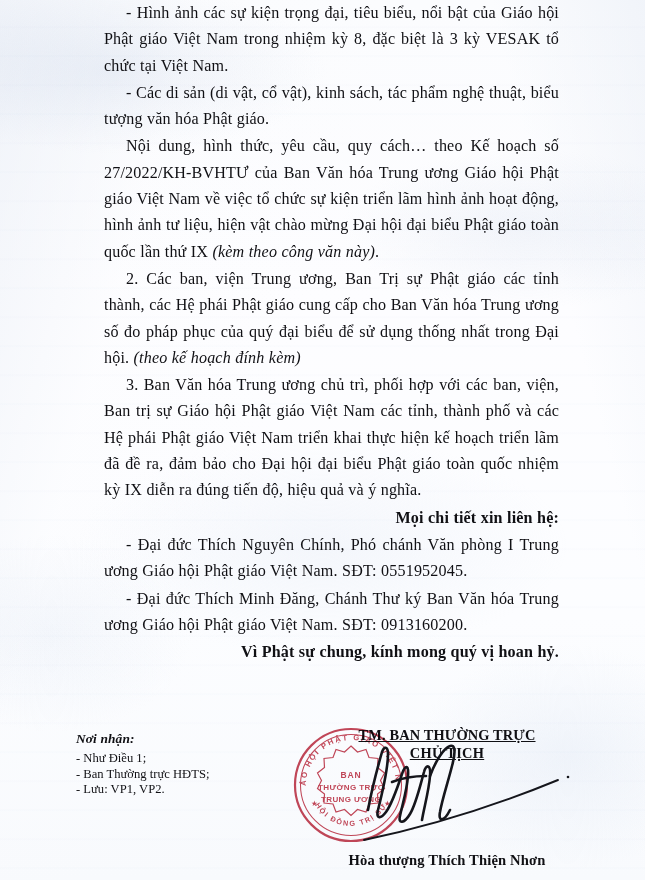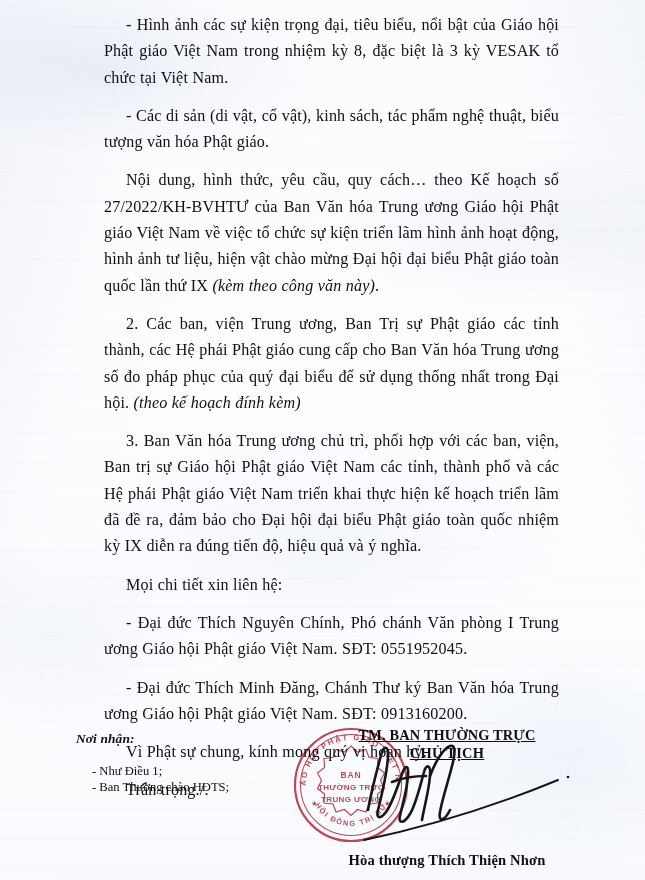--- a/index.html
+++ b/index.html
@@ -69,23 +69,24 @@
     margin: 0 0 1px 0;
     font-size: 16.1px;
     line-height: 26.3px;
     text-align: justify;
     text-justify: inter-word;
     text-indent: 22px;
     letter-spacing: 0.01em;
     word-spacing: 0.01em;
   }
   p.body.nojust {
-    text-align: left;
-  }
-  p.gap { margin-top: 12px; }
+    text-align: right;
+    font-weight: bold;
+  }
+  p.gap { margin-top: 0; }
   .ital { font-style: italic; }
 
   
   .sig-zone {
     position: absolute;
     left: 0;
     top: 722px;
     width: 645px;
     height: 180px;
     z-index: 3;
@@ -101,21 +102,21 @@
   .recipients-title {
     font-style: italic;
     font-weight: bold;
     font-size: 13.4px;
     line-height: 18px;
     margin-bottom: 3px;
     letter-spacing: 0.01em;
   }
   .recipients ul {
     list-style: none;
-    margin: 16px;
+    margin: 0;
     padding: 0;
   }
   .recipients li {
     font-size: 12.6px;
     line-height: 15.6px;
     white-space: nowrap;
   }
 
   .signblock {
     position: absolute;
@@ -190,30 +191,30 @@
     <p class="body gap">3. Ban Văn hóa Trung ương chủ trì, phối hợp với các ban, viện, Ban trị sự Giáo hội Phật giáo Việt Nam các tỉnh, thành phố và các Hệ phái Phật giáo Việt Nam triển khai thực hiện kế hoạch triển lãm đã đề ra, đảm bảo cho Đại hội đại biểu Phật giáo toàn quốc nhiệm kỳ IX diễn ra đúng tiến độ, hiệu quả và ý nghĩa.</p>
 
     <p class="body gap nojust">Mọi chi tiết xin liên hệ:</p>
 
     <p class="body gap">- Đại đức Thích Nguyên Chính, Phó chánh Văn phòng I Trung ương Giáo hội Phật giáo Việt Nam. SĐT: 0551952045.</p>
 
     <p class="body gap">- Đại đức Thích Minh Đăng, Chánh Thư ký Ban Văn hóa Trung ương Giáo hội Phật giáo Việt Nam. SĐT: 0913160200.</p>
 
     <p class="body gap nojust">Vì Phật sự chung, kính mong quý vị hoan hỷ.</p>
 
-    <p class="body gap nojust">Trân trọng./.</p>
   </div>
 
   <div class="sig-zone">
 
     <div class="recipients">
       <div class="recipients-title">Nơi nhận:</div>
       <ul>
         <li>- Như Điều 1;</li>
-        <li>- Ban Thường chào HĐTS;</li>
+        <li>- Ban Thường trực HĐTS;</li>
+        <li>- Lưu: VP1, VP2.</li>
       </ul>
     </div>
 
     <div class="signblock">
       <div class="tm">TM. BAN THƯỜNG TRỰC</div>
       <div class="role">CHỦ TỊCH</div>
       <div class="signer">Hòa thượng Thích Thiện Nhơn</div>
     </div>
   </div>
 

